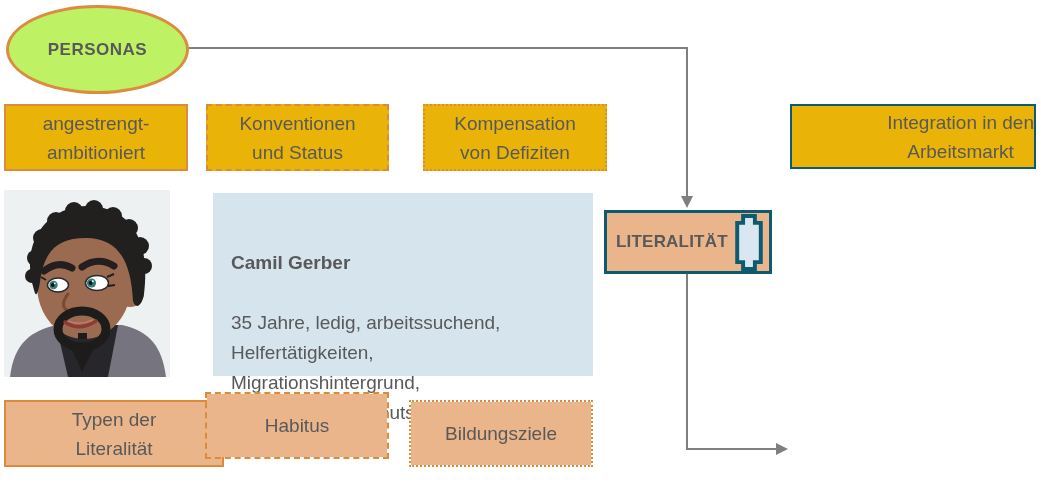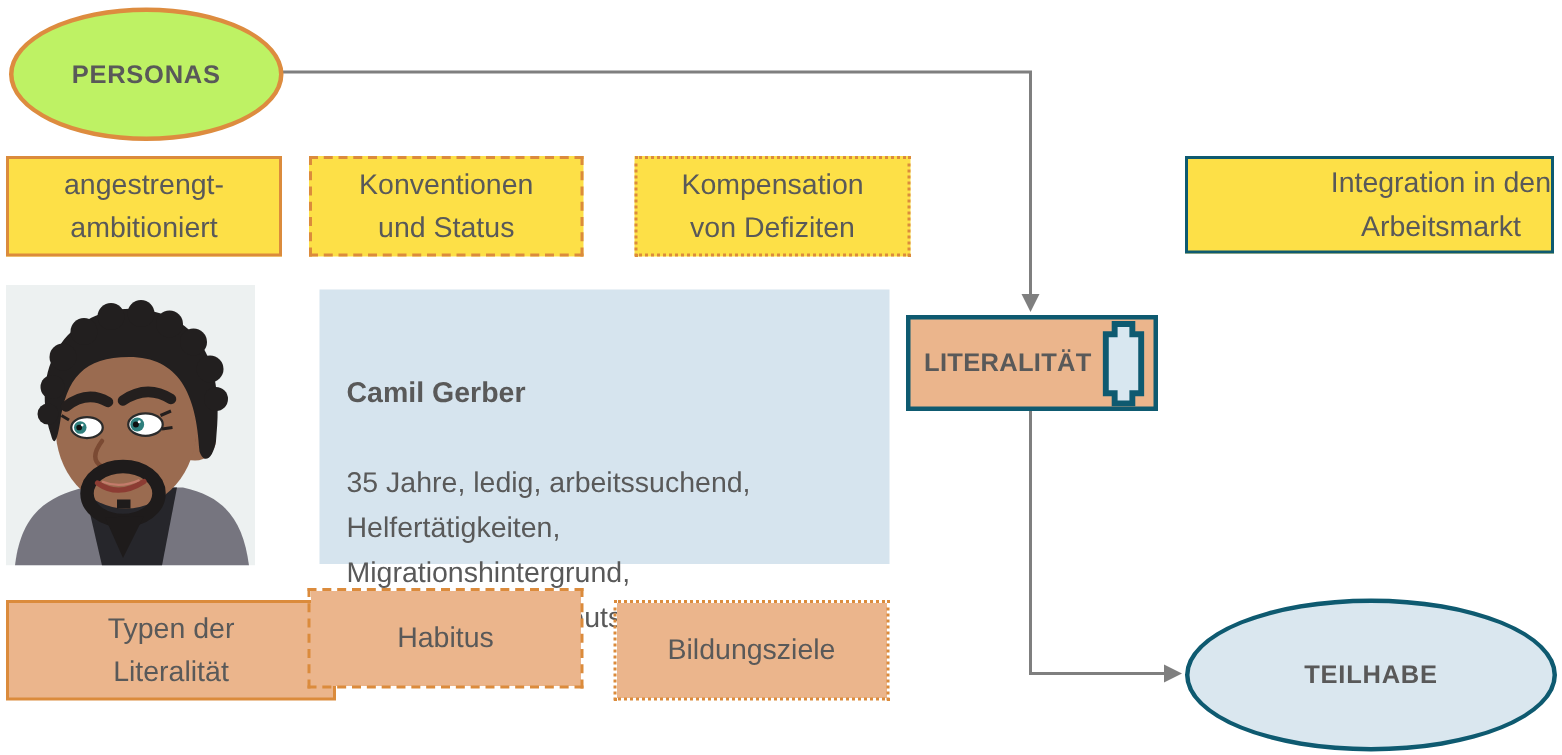--- a/index.html
+++ b/index.html
@@ -13,21 +13,21 @@
     text-align:center;white-space:pre-line;
   }
   .connectors{position:absolute;left:0;top:0;pointer-events:none;}
 
   
   .ellipse{border-radius:50%;font-weight:bold;letter-spacing:.5px;}
   .personas{left:6px;top:5px;width:183px;height:89px;background:#bef264;border:3px solid #DD8C3F;font-size:17px;}
   .teilhabe{left:790px;top:399px;width:248px;height:102px;background:#DAE7EF;border:3px solid #0E5A70;font-size:17px;}
 
   
-  .lblbox{font-size:19px;line-height:29px;background:#fde047;}
+  .lblbox{font-size:19px;line-height:29px;background:#eab308;}
   .b-solid {border:2px solid #DB8B3C;}
   .b-dashed{border:2px dashed #DB8B3C;}
   .b-dotted{border:2px dotted #DB8B3C;}
   .b-teal  {border:2px solid #0E5A70;justify-content:flex-end;}
   .filled{background:#EBB58C;background-clip:padding-box;}
 
   .box-ang {left:4px;  top:104px;width:184px;height:67px;}
   .box-konv{left:206px;top:104px;width:183px;height:67px;}
   .box-komp{left:423px;top:104px;width:184px;height:67px;}
   .box-int {left:790px;top:104px;width:246px;height:65px;}
@@ -153,17 +153,14 @@
     <span>Typen der
 Literalität</span>
   </div>
   <div class="node lblbox b-dashed filled box-hab">
     <span>Habitus</span>
   </div>
   <div class="node lblbox b-dotted filled box-bil">
     <span>Bildungsziele</span>
   </div>
 
-  <div class="node ellipse teilhabe">
-    <span>TEILHABE</span>
-  </div>
 
 </div>
 
 </body></html>

